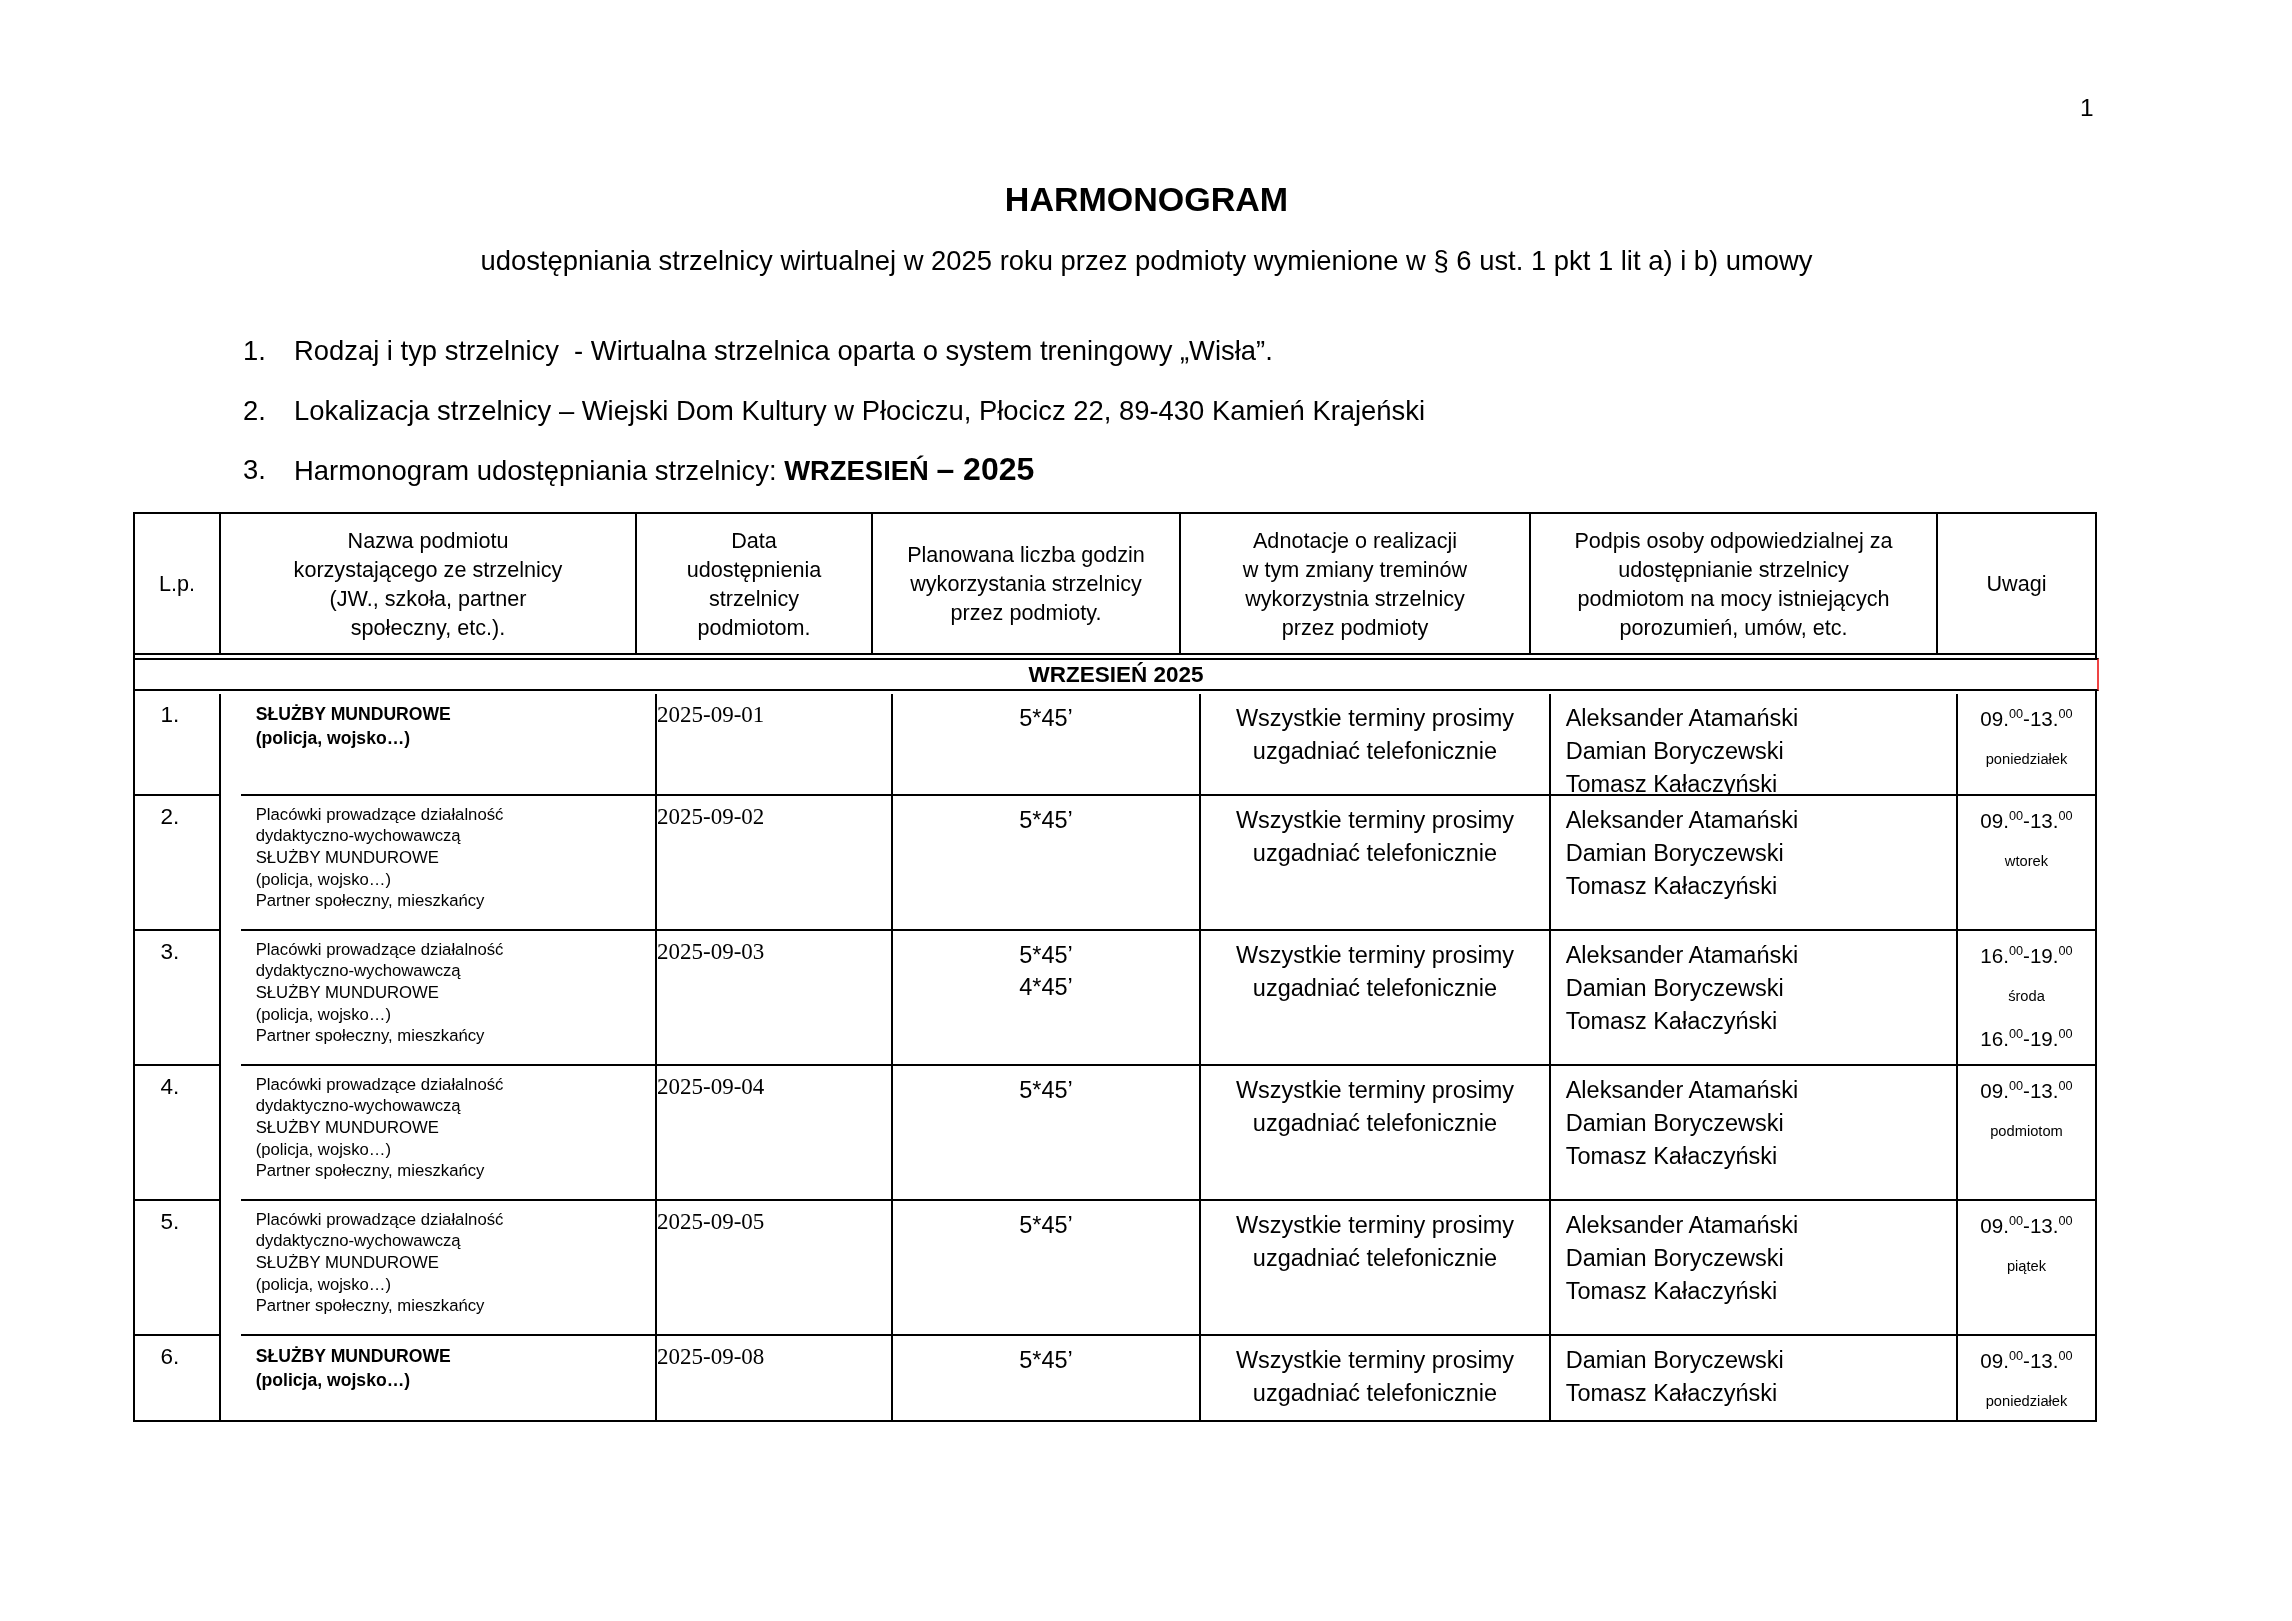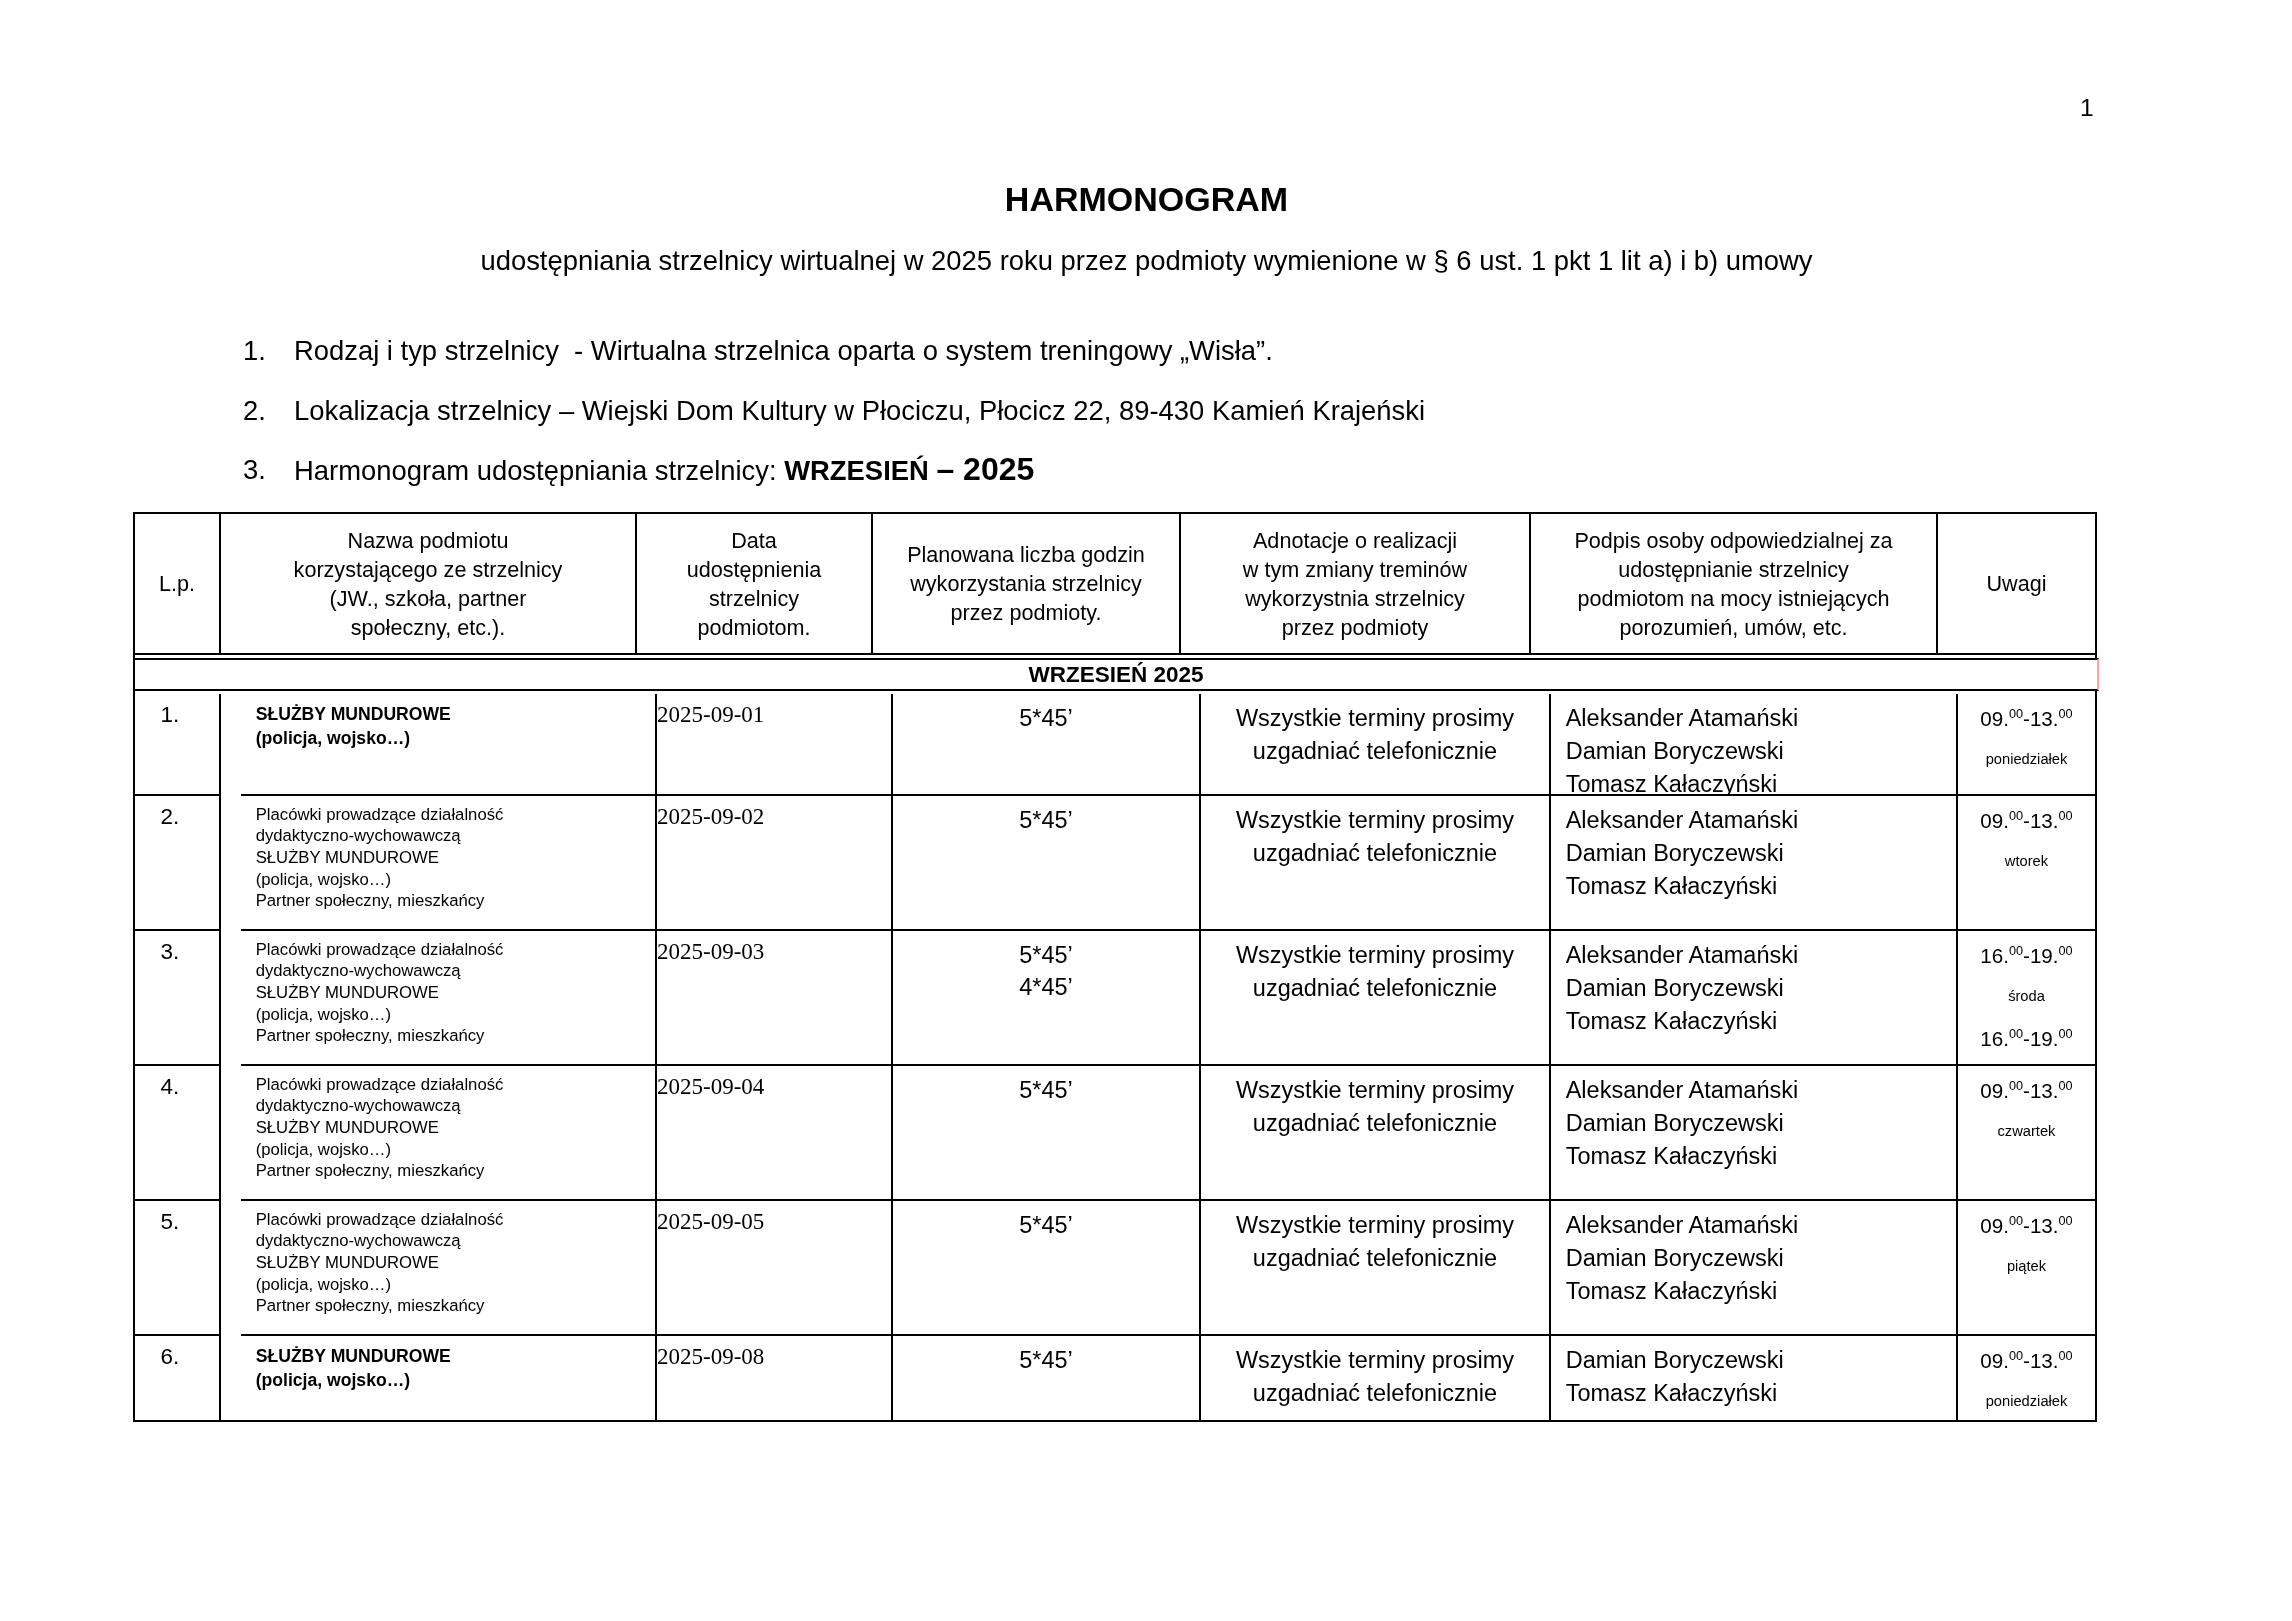--- a/index.html
+++ b/index.html
@@ -60,21 +60,21 @@
   .c5{flex:0 0 407px;}
   .c6{flex:1 1 auto;}
   .hcell{
     display:flex;flex-direction:column;
     align-items:center;justify-content:center;
     text-align:center;font-size:21.6px;line-height:29px;
   }
   .section-cell{
     flex:1 1 auto;
     margin:2.9px -3.9px 2.9px 0;
-    border-top:2px solid #000;border-bottom:2px solid #000;border-right:2px solid #fca5a5;
+    border-top:2px solid #000;border-bottom:2px solid #000;border-right:2px solid #ef4444;
     display:flex;align-items:center;justify-content:center;
     font-weight:bold;font-size:22.5px;
     background:#fff;position:relative;z-index:1;
   }
   .cell-lp{font-size:22.5px;padding:7.8px 0 0 25.5px;}
   .cell-name{padding:7.8px 9.8px 0 14.7px;margin-left:20px;}
   .name-bold div{font-weight:bold;font-size:17.6px;line-height:24.5px;}
   .name-regular div{font-size:16.7px;line-height:21.6px;}
   .cell-date{text-align:left;font-size:23px;padding-top:7.8px;font-family:Liberation Serif, serif;}
   .cell-hours{text-align:center;font-size:23.5px;padding-top:7.8px;line-height:32px;}
@@ -245,21 +245,21 @@
           <div>Wszystkie terminy prosimy</div>
           <div>uzgadniać telefonicznie</div>
         </div>
         <div class="cell cell-sign c5">
           <div>Aleksander Atamański</div>
           <div>Damian Boryczewski</div>
           <div>Tomasz Kałaczyński</div>
         </div>
         <div class="cell cell-remarks c6">
           <div class="remark-time">09.<sup>00</sup>-13.<sup>00</sup></div>
-          <div class="remark-day">czwartek</div>
+          <div class="remark-day">podmiotom</div>
         </div>
       </div>
       <div class="trow rh-4">
         <div class="cell cell-lp c0">5.</div>
         <div class="cell cell-name c1 name-regular">
           <div>Placówki prowadzące działalność</div>
           <div>dydaktyczno-wychowawczą</div>
           <div>SŁUŻBY MUNDUROWE</div>
           <div>(policja, wojsko…)</div>
           <div>Partner społeczny, mieszkańcy</div>

